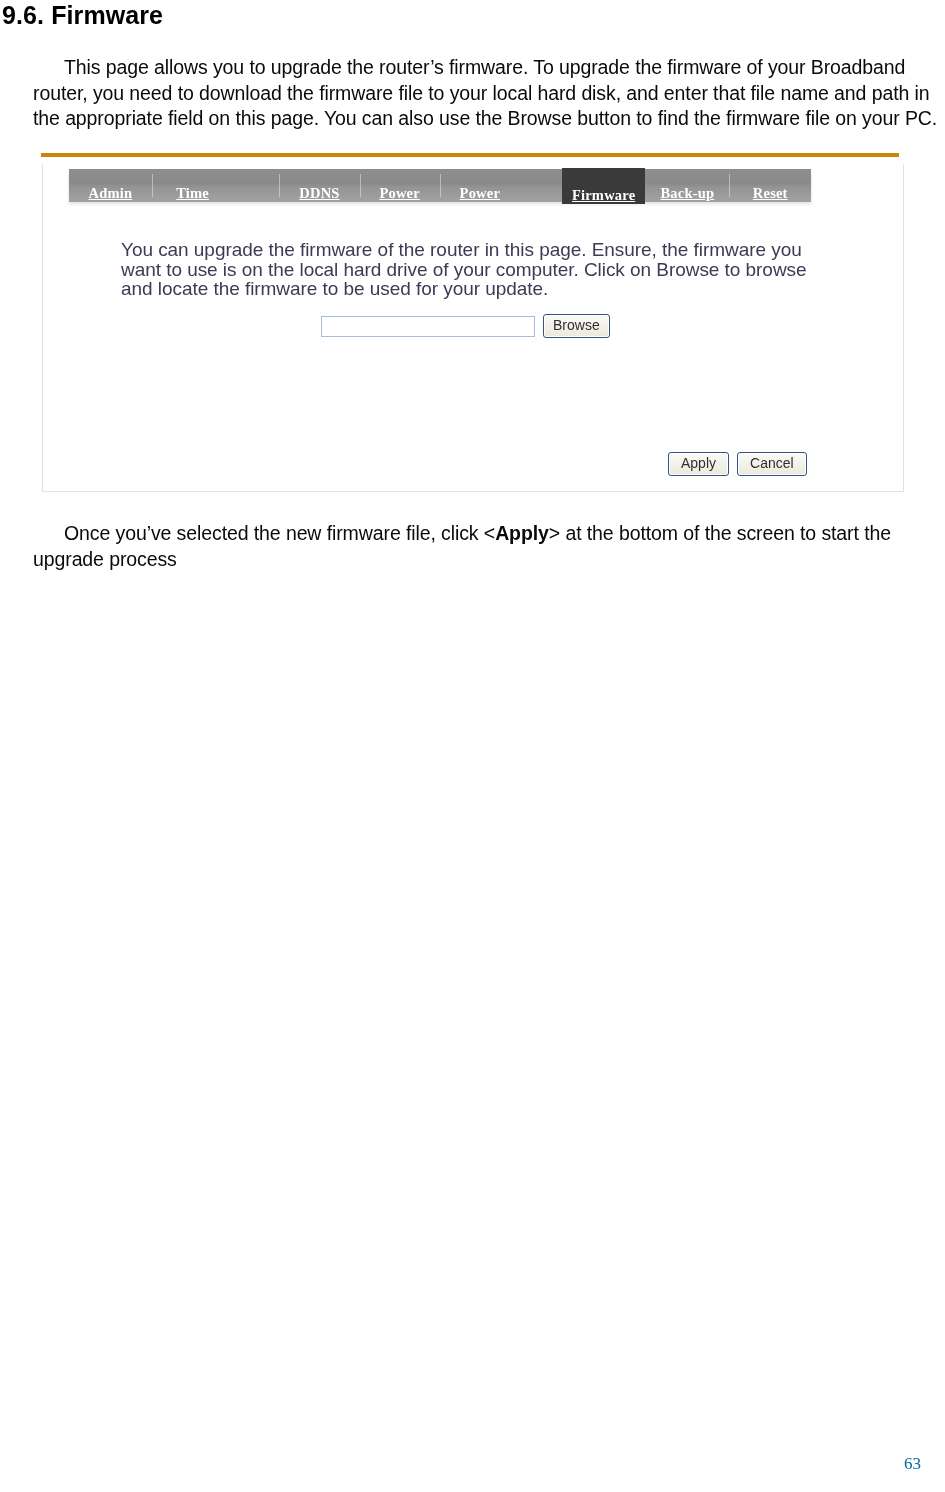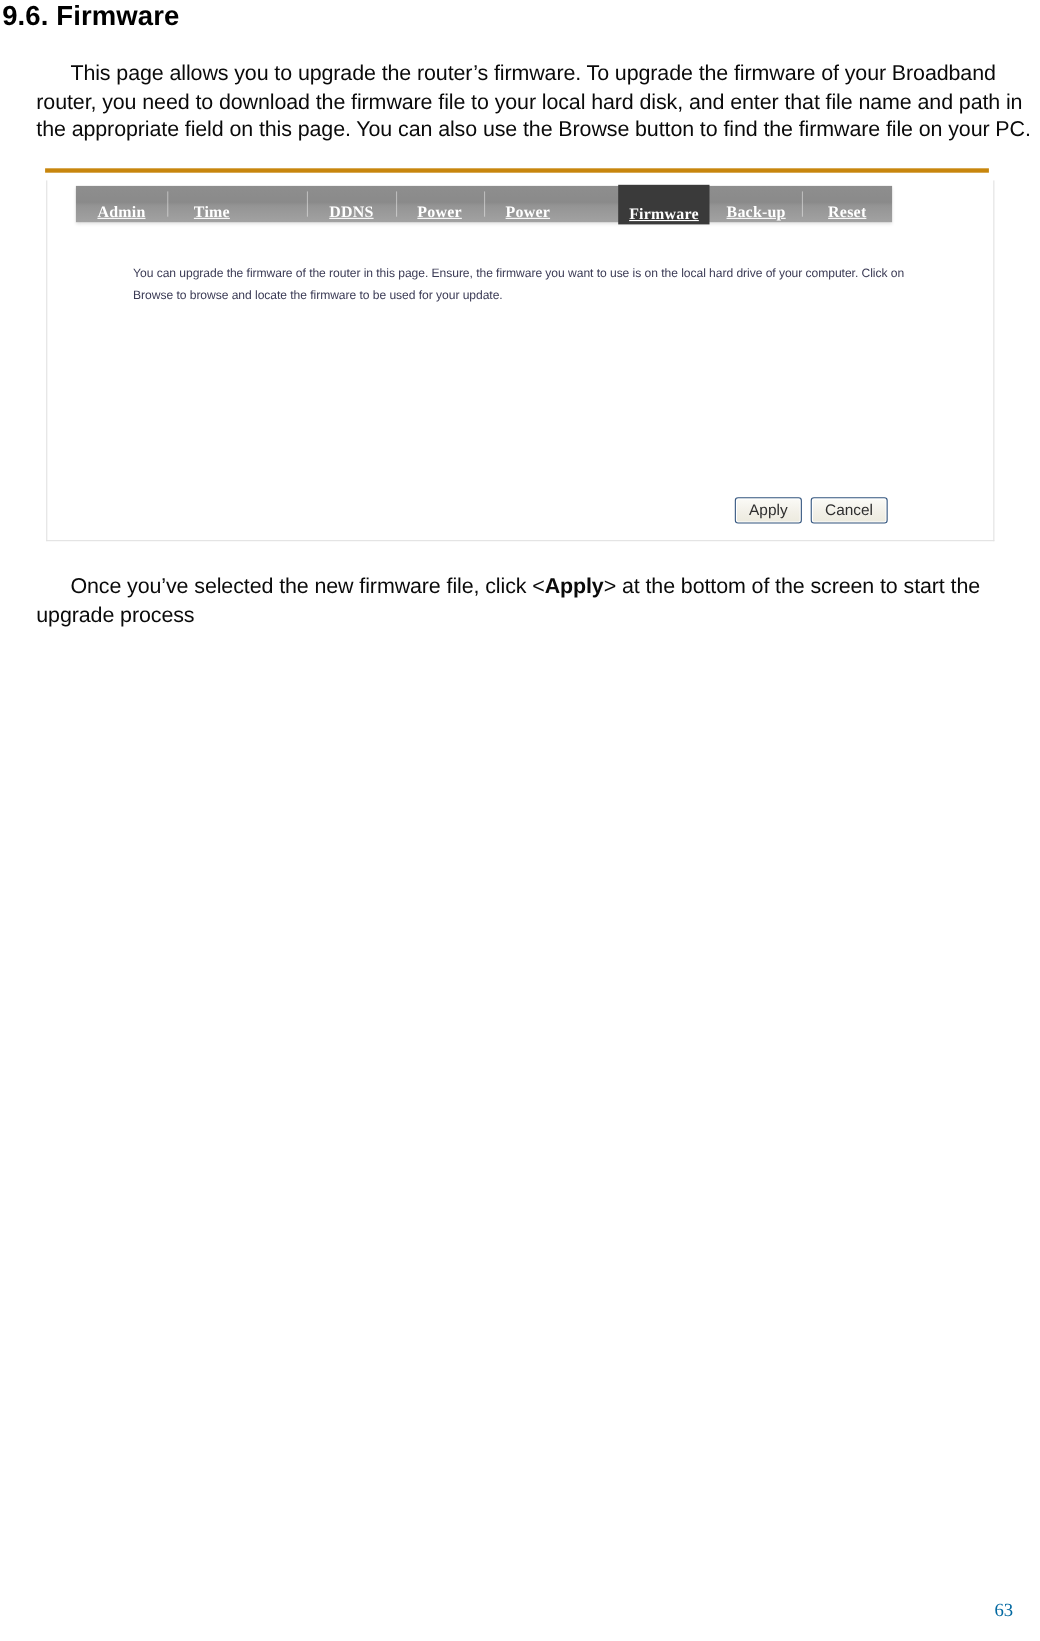--- a/index.html
+++ b/index.html
@@ -138,21 +138,21 @@
   .tab-backup   { width: 96px; }
   .tab-reset    { width: 92px; }
 
   
   .panel-desc {
     position: absolute;
     left: 78px;
     top: 76px;
     width: 712px;
     font-family: "Liberation Sans", sans-serif;
-    font-size: 11px;
+    font-size: 19px;
     line-height: 19.5px;
     color: #3b3b55;
     letter-spacing: -0.05px;
   }
 
   .upload-row {
     position: absolute;
     left: 278px;
     top: 150px;
     display: flex;
@@ -240,20 +240,24 @@
       <div class="tab tab-backup">
         <span>Back-up</span>
       </div>
       <div class="tab tab-reset">
         <span>Reset</span>
       </div>
     </div>
 
     <div class="panel-desc">You can upgrade the firmware of the router in this page. Ensure, the firmware you want to use is on the local hard drive of your computer. Click on Browse to browse and locate the firmware to be used for your update.</div>
 
+    <div class="upload-row">
+      <input class="file-input" type="text" value="" style="">
+      <button class="btn btn-browse">Browse</button>
+    </div>
 
     <div class="action-row">
       <button class="btn">Apply</button>
       <button class="btn">Cancel</button>
     </div>
 
   </div>
 
   <div class="doc-para closing">
     <span>Once you’ve selected the new firmware file, click &lt;</span><b>Apply</b><span>&gt; at the bottom of the screen to start the upgrade process</span>

